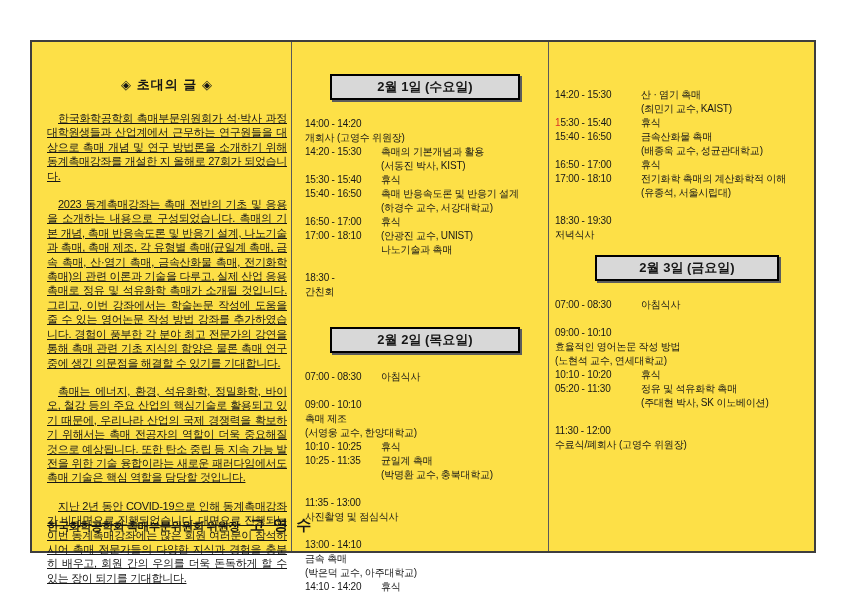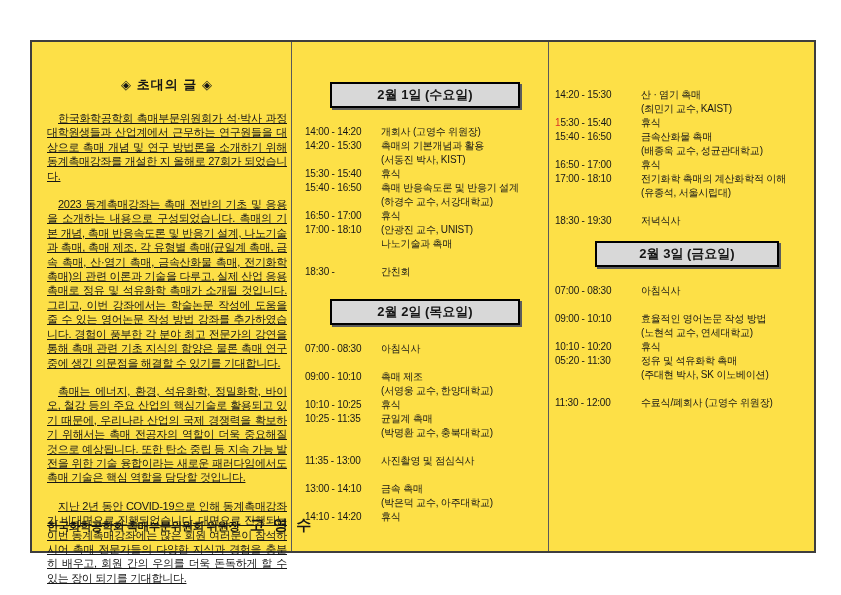--- a/index.html
+++ b/index.html
@@ -18,26 +18,26 @@
   .inv-body{margin-top:17px;text-decoration:underline;}
   .para{margin:0 0 14px 0;font-size:11px;line-height:14.4px;text-align:justify;text-indent:11px;letter-spacing:-0.3px;word-break:break-all;}
   .signature{position:absolute;left:0;right:2px;bottom:16px;text-align:right;font-weight:bold;white-space:nowrap;}
   .sig-org{font-size:11.5px;letter-spacing:-0.5px;}
   .sig-name{font-size:15px;margin-left:6px;letter-spacing:2px;}
 
   
   .day-header{background:#d8d8d8;border:2px solid #000;box-shadow:2px 2px 0 #5c5c5c;text-align:center;font-weight:bold;font-size:13px;height:22px;line-height:22px;margin-bottom:17px;}
   .col-mid .day-header{margin-left:25px;width:186px;}
   .col-right .day-header{margin-left:40px;width:180px;}
-  .col-mid .day-header:first-child{margin-top:40px;}
-  .day-header:not(:first-child){margin-top:20px;}
+  .col-mid .day-header:first-child{margin-top:32px;}
+  .day-header:not(:first-child){margin-top:28px;}
   .col-right{padding-top:46px;box-sizing:border-box;}
   .col-right .day-header{margin-top:13px;}
   .sched-row{display:flex;font-size:10px;line-height:14px;letter-spacing:-0.2px;}
-  .sched-row.gap{margin-top:14px;}
+  .sched-row.gap{margin-top:14px;flex-direction:column;}
   .time{flex:none;white-space:pre;}
   .col-mid .time{width:76px;}
   .col-right .time{width:86px;}
   .desc{flex:1;}
   .desc div{white-space:nowrap;}
   .red{color:#d93025;}
 </style>
 </head>
 <body>
 

